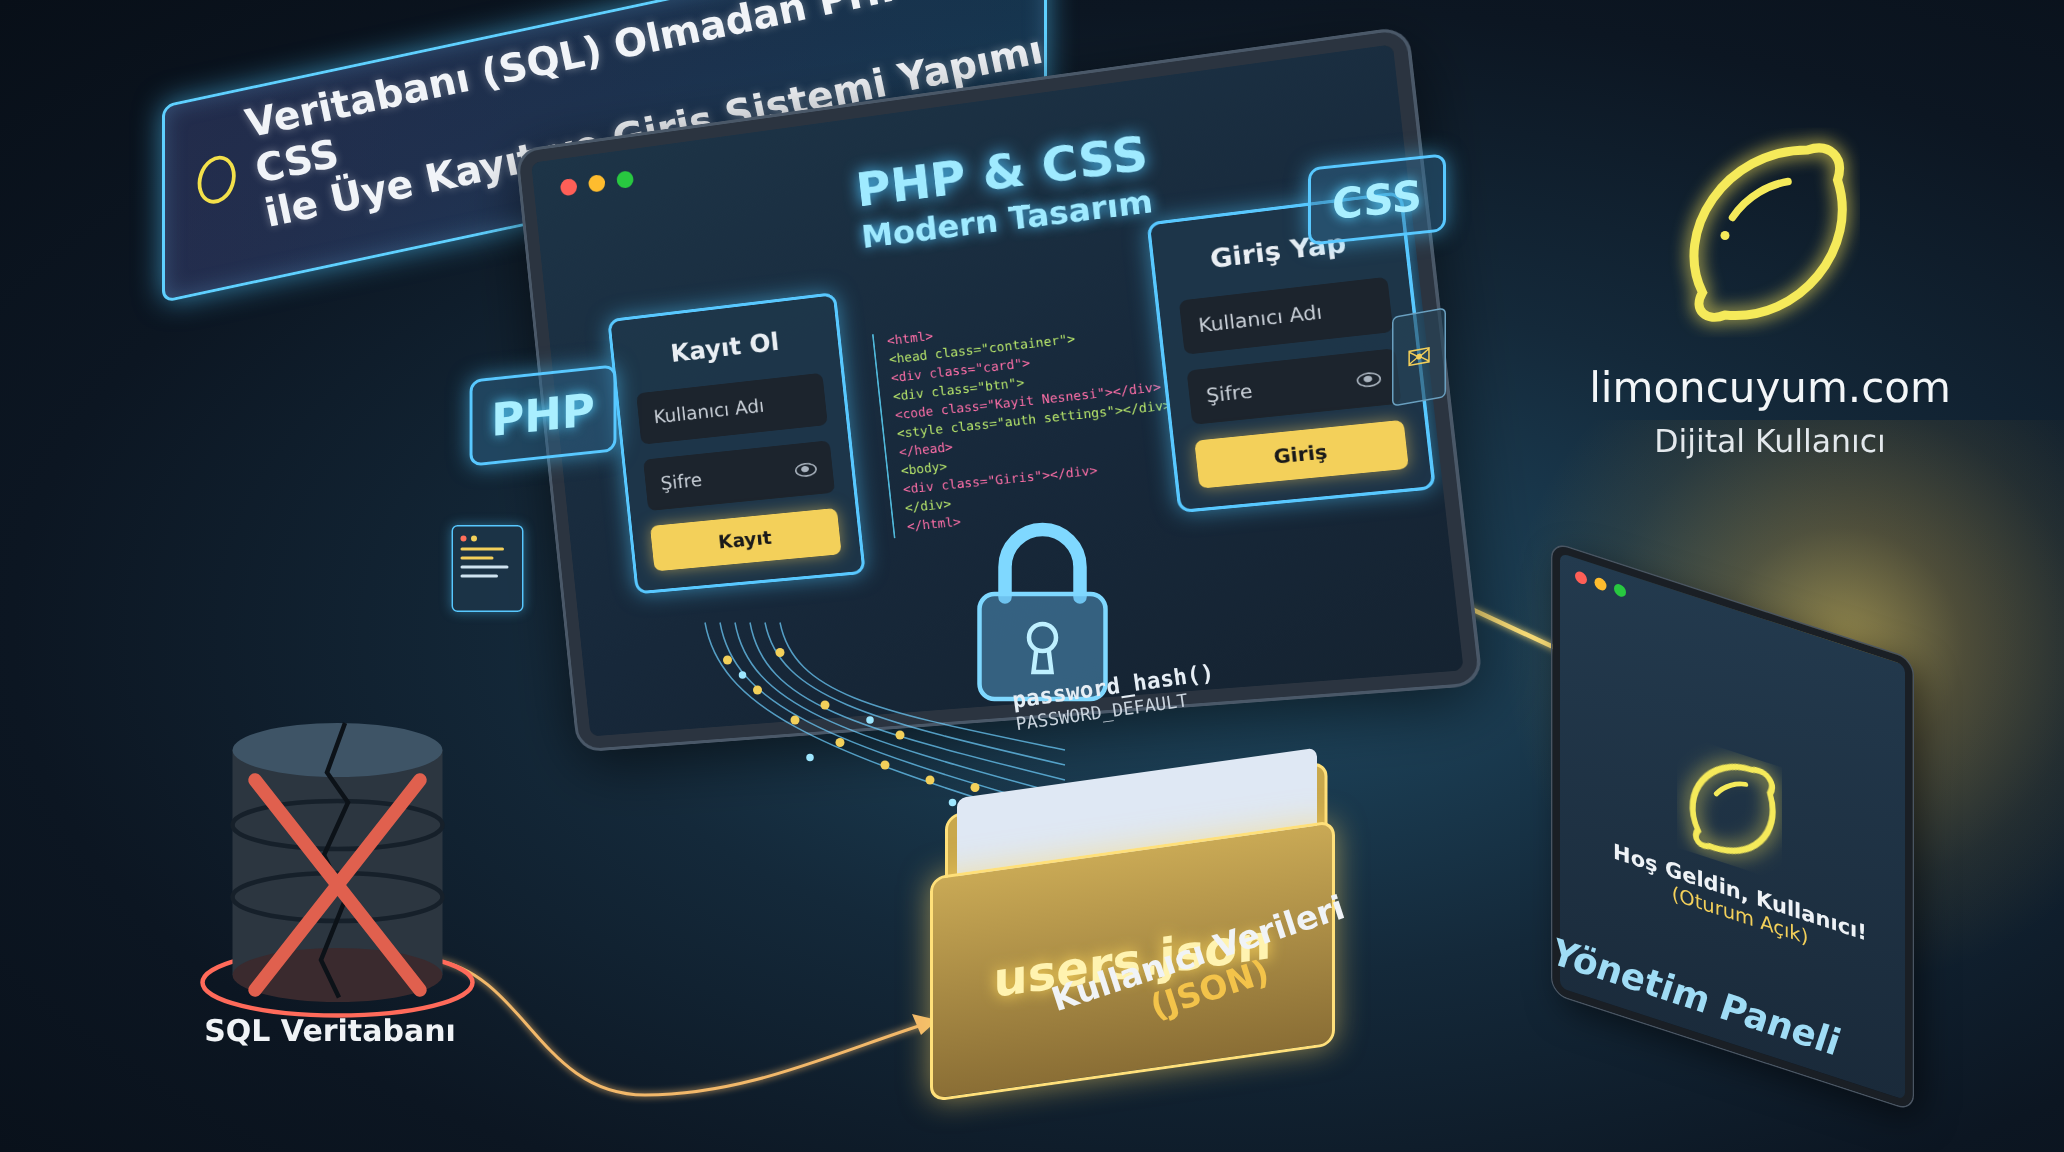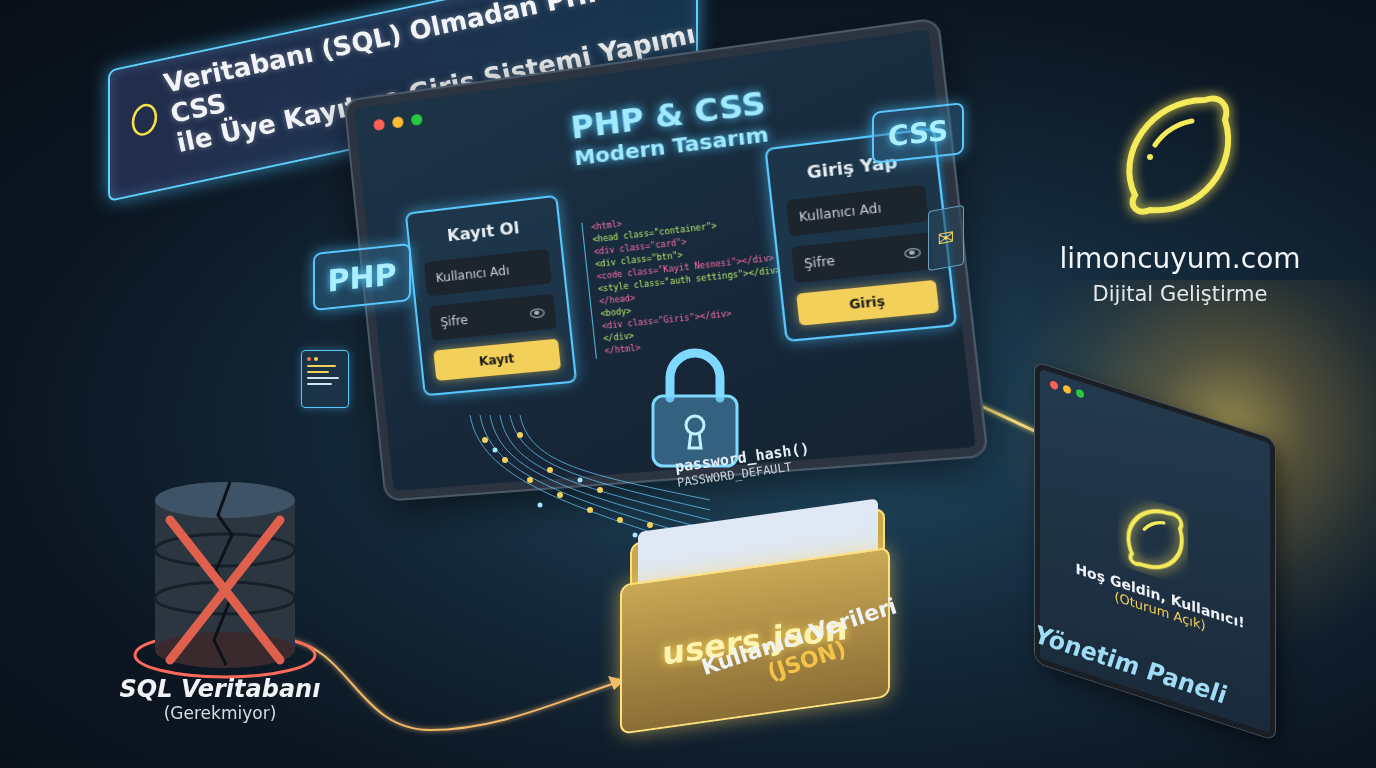--- a/index.html
+++ b/index.html
@@ -133,21 +133,21 @@
     display: flex; align-items: center; justify-content: center;
   }
   .folder-label { font-weight: bold; font-size: 32px; color: #fff3b0; text-shadow: 0 0 10px #ffd85a; }
   .kv { left: 706px; top: 655px; transform: rotate(-18deg); transform-origin: left center; text-align: center; }
   .kv .a { font-weight: bold; font-size: 22px; color: #f0f3f6; }
   .kv .b { font-weight: bold; font-size: 22px; color: #f3c34a; }
 
   
   .db { left: 130px; top: 460px; width: 190px; height: 220px; }
   .db-label { left: 110px; top: 675px; width: 220px; text-align: center; }
-  .db-label .a { font-weight: bold; font-size: 24px; color: #f0f3f6; font-style: italic; }
+  .db-label .a { font-weight: bold; font-size: 20px; color: #f0f3f6; }
   .db-label .b { font-size: 17px; color: #d5dce3; }
 
   
   .brand-lemon { left: 1110px; top: 85px; width: 130px; height: 140px; }
   .brand-name { left: 1030px; top: 242px; width: 300px; text-align: center; font-weight: normal; font-size: 28px; color: #f3f6f8; }
   .brand-sub { left: 1030px; top: 282px; width: 300px; text-align: center; font-size: 21px; color: #e3e8ec; }
 
   
   .panel {
     left: 1035px; top: 362px; width: 240px; height: 300px;
@@ -324,30 +324,29 @@
   <ellipse cx="95" cy="190" rx="70" ry="18" fill="#3a2a2e"></ellipse>
   <ellipse cx="95" cy="138" rx="70" ry="16" fill="none" stroke="#16202a" stroke-width="3"></ellipse>
   <ellipse cx="95" cy="90" rx="70" ry="16" fill="none" stroke="#16202a" stroke-width="3"></ellipse>
   <ellipse cx="95" cy="40" rx="70" ry="18" fill="#3e5466"></ellipse>
   <path d="M100 22 L88 55 L102 75 L86 110 L100 140 L84 180 L96 205" fill="none" stroke="#0c1218" stroke-width="3"></path>
   <line x1="40" y1="60" x2="150" y2="200" stroke="#e0604e" stroke-width="9" stroke-linecap="round"></line>
   <line x1="150" y1="60" x2="40" y2="200" stroke="#e0604e" stroke-width="9" stroke-linecap="round"></line>
 </svg>
 <div class="abs db-label">
   <div class="a">SQL Veritabanı</div>
-  <div class="b">(Gerekmiyor)</div>
 </div>
 
 <svg class="abs brand-lemon" viewBox="0 0 130 140">
   <path d="M25 110 C 5 70, 40 15, 95 15 C 110 10, 120 20, 115 35 C 130 80, 90 130, 40 125 C 28 130, 18 122, 25 110 Z" fill="none" stroke="#f5ea5a" stroke-width="6" style="filter: drop-shadow(0 0 6px #ffe95a);"></path>
   <path d="M45 60 C 55 45, 70 38, 82 36" fill="none" stroke="#f5ea5a" stroke-width="5" stroke-linecap="round"></path>
   <circle cx="40" cy="72" r="3" fill="#f5ea5a"></circle>
 </svg>
 <div class="abs brand-name">limoncuyum.com</div>
-<div class="abs brand-sub">Dijital Geliştirme</div>
+<div class="abs brand-sub">Dijital Kullanıcı</div>
 
 <div class="abs panel">
   <div class="dots">
     <span class="dot" style="background:#ff5f57"></span>
     <span class="dot" style="background:#febc2e"></span>
     <span class="dot" style="background:#28c840"></span>
   </div>
   <svg class="panel-lemon" viewBox="0 0 70 76">
     <path d="M14 60 C 2 38, 22 8, 50 8 C 60 5, 66 12, 62 20 C 70 44, 50 70, 22 68 C 15 71, 10 66, 14 60 Z" fill="none" stroke="#f5ea5a" stroke-width="4" style="filter: drop-shadow(0 0 6px #ffe95a);"></path>
     <path d="M26 32 C 32 24, 40 20, 46 19" fill="none" stroke="#f5ea5a" stroke-width="3" stroke-linecap="round"></path>

